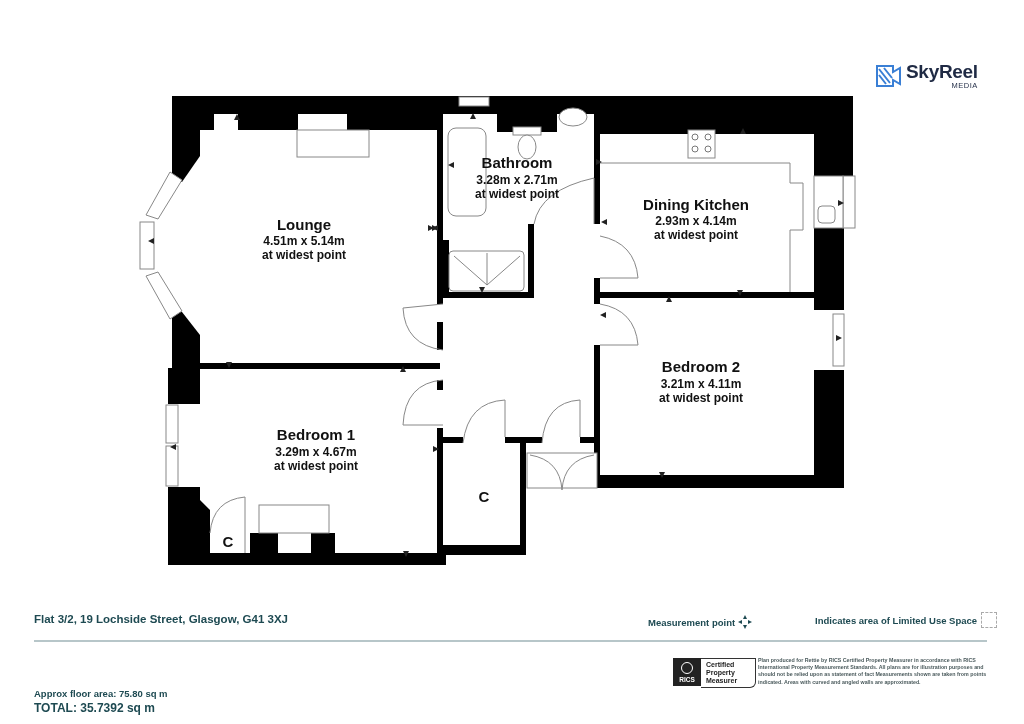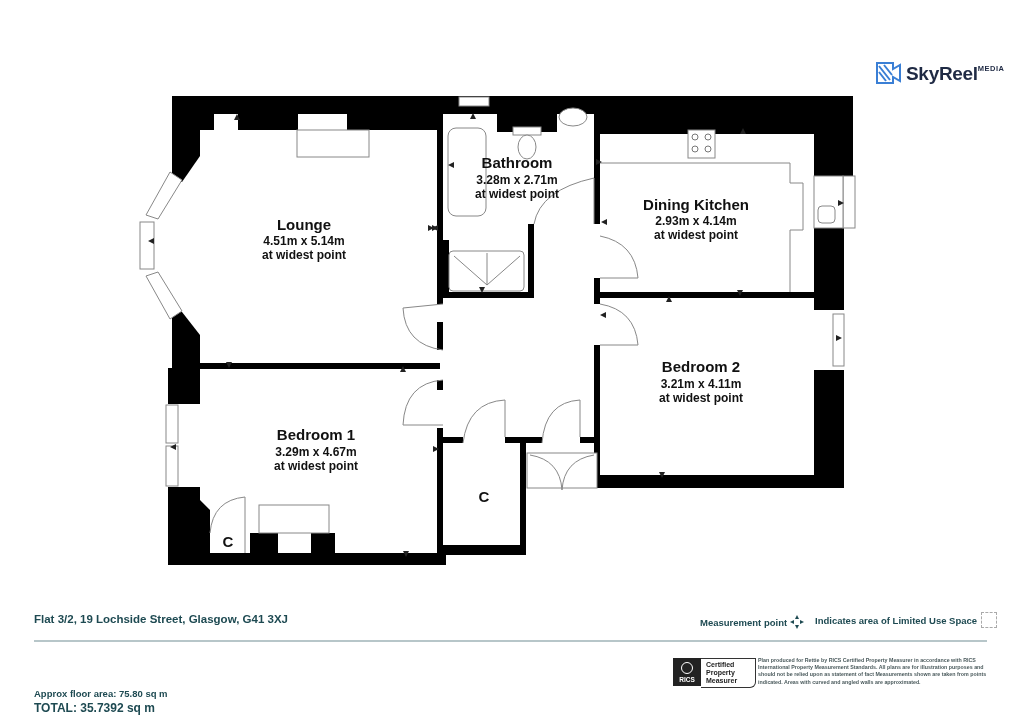--- a/index.html
+++ b/index.html
@@ -8,26 +8,26 @@
   .room-name { font-family:"Liberation Sans", sans-serif; font-weight:bold; font-size:15px; fill:#111; text-anchor:middle; }
   .room-dim { font-family:"Liberation Sans", sans-serif; font-weight:bold; font-size:12px; fill:#111; text-anchor:middle; }
   .closet { font-family:"Liberation Sans", sans-serif; font-weight:bold; font-size:15px; fill:#111; text-anchor:middle; }
   .wall { fill:#000; }
   .fix { fill:#fff; stroke:#888; stroke-width:1; }
   .door { fill:none; stroke:#888; stroke-width:1; }
   .marker { fill:#222; }
 
   .logo { position:absolute; left:876px; top:62px; display:flex; align-items:center; gap:4px; }
   .logo-mark { width:26px; height:22px; }
-  .logo-text { display:flex; line-height:1; }
+  .logo-text { display:flex; flex-direction:column; line-height:1; }
   .logo-name { font-family:"Liberation Sans", sans-serif; font-weight:bold; font-size:19px; color:#1f2a44; letter-spacing:-0.3px; }
-  .logo-sub { font-family:"Liberation Sans", sans-serif; font-weight:bold; font-size:7.5px; color:#1f2a44; text-align:right; letter-spacing:0.5px; margin-top:1px; }
+  .logo-sub { font-family:"Liberation Sans", sans-serif; font-weight:normal; font-size:7.5px; color:#1f2a44; text-align:right; letter-spacing:0.5px; margin-top:1px; }
 
   .address { position:absolute; left:34px; top:613px; font-size:11.5px; font-weight:bold; color:#1e4a52; }
-  .legend-measure { position:absolute; left:700px; top:615px; font-size:9.5px; font-weight:bold; color:#1e4a52; display:flex; align-items:center; gap:3px; }
+  .legend-measure { position:absolute; left:648px; top:615px; font-size:9.5px; font-weight:bold; color:#1e4a52; display:flex; align-items:center; gap:3px; }
   .legend-limited { position:absolute; left:815px; top:612px; font-size:9.5px; font-weight:bold; color:#1e4a52; display:flex; align-items:center; gap:4px; }
   .limited-box { width:14px; height:14px; border:1px dashed #aaa; display:inline-block; }
   .divider { position:absolute; left:34px; top:640px; width:953px; height:2px; background:#b7c6c9; }
   .area { position:absolute; left:34px; top:688px; color:#1e4a52; }
   .area-approx { font-size:9.5px; font-weight:bold; }
   .area-total { font-size:12px; font-weight:bold; margin-top:2px; }
   .rics { position:absolute; left:673px; top:658px; display:flex; align-items:stretch; }
   .rics-badge { width:28px; height:28px; background:#222; color:#fff; font-size:6.5px; font-weight:bold; display:flex; flex-direction:column; align-items:center; justify-content:flex-end; padding-bottom:3px; box-sizing:border-box; }
   .rics-badge .crest { width:10px; height:10px; border:1.5px solid #fff; border-radius:50%; margin-bottom:2px; }
   .rics-cert { border:1px solid #333; border-left:none; border-radius:0 0 6px 0; padding:2px 5px; font-size:7px; font-weight:bold; line-height:8px; color:#222; width:44px; }

